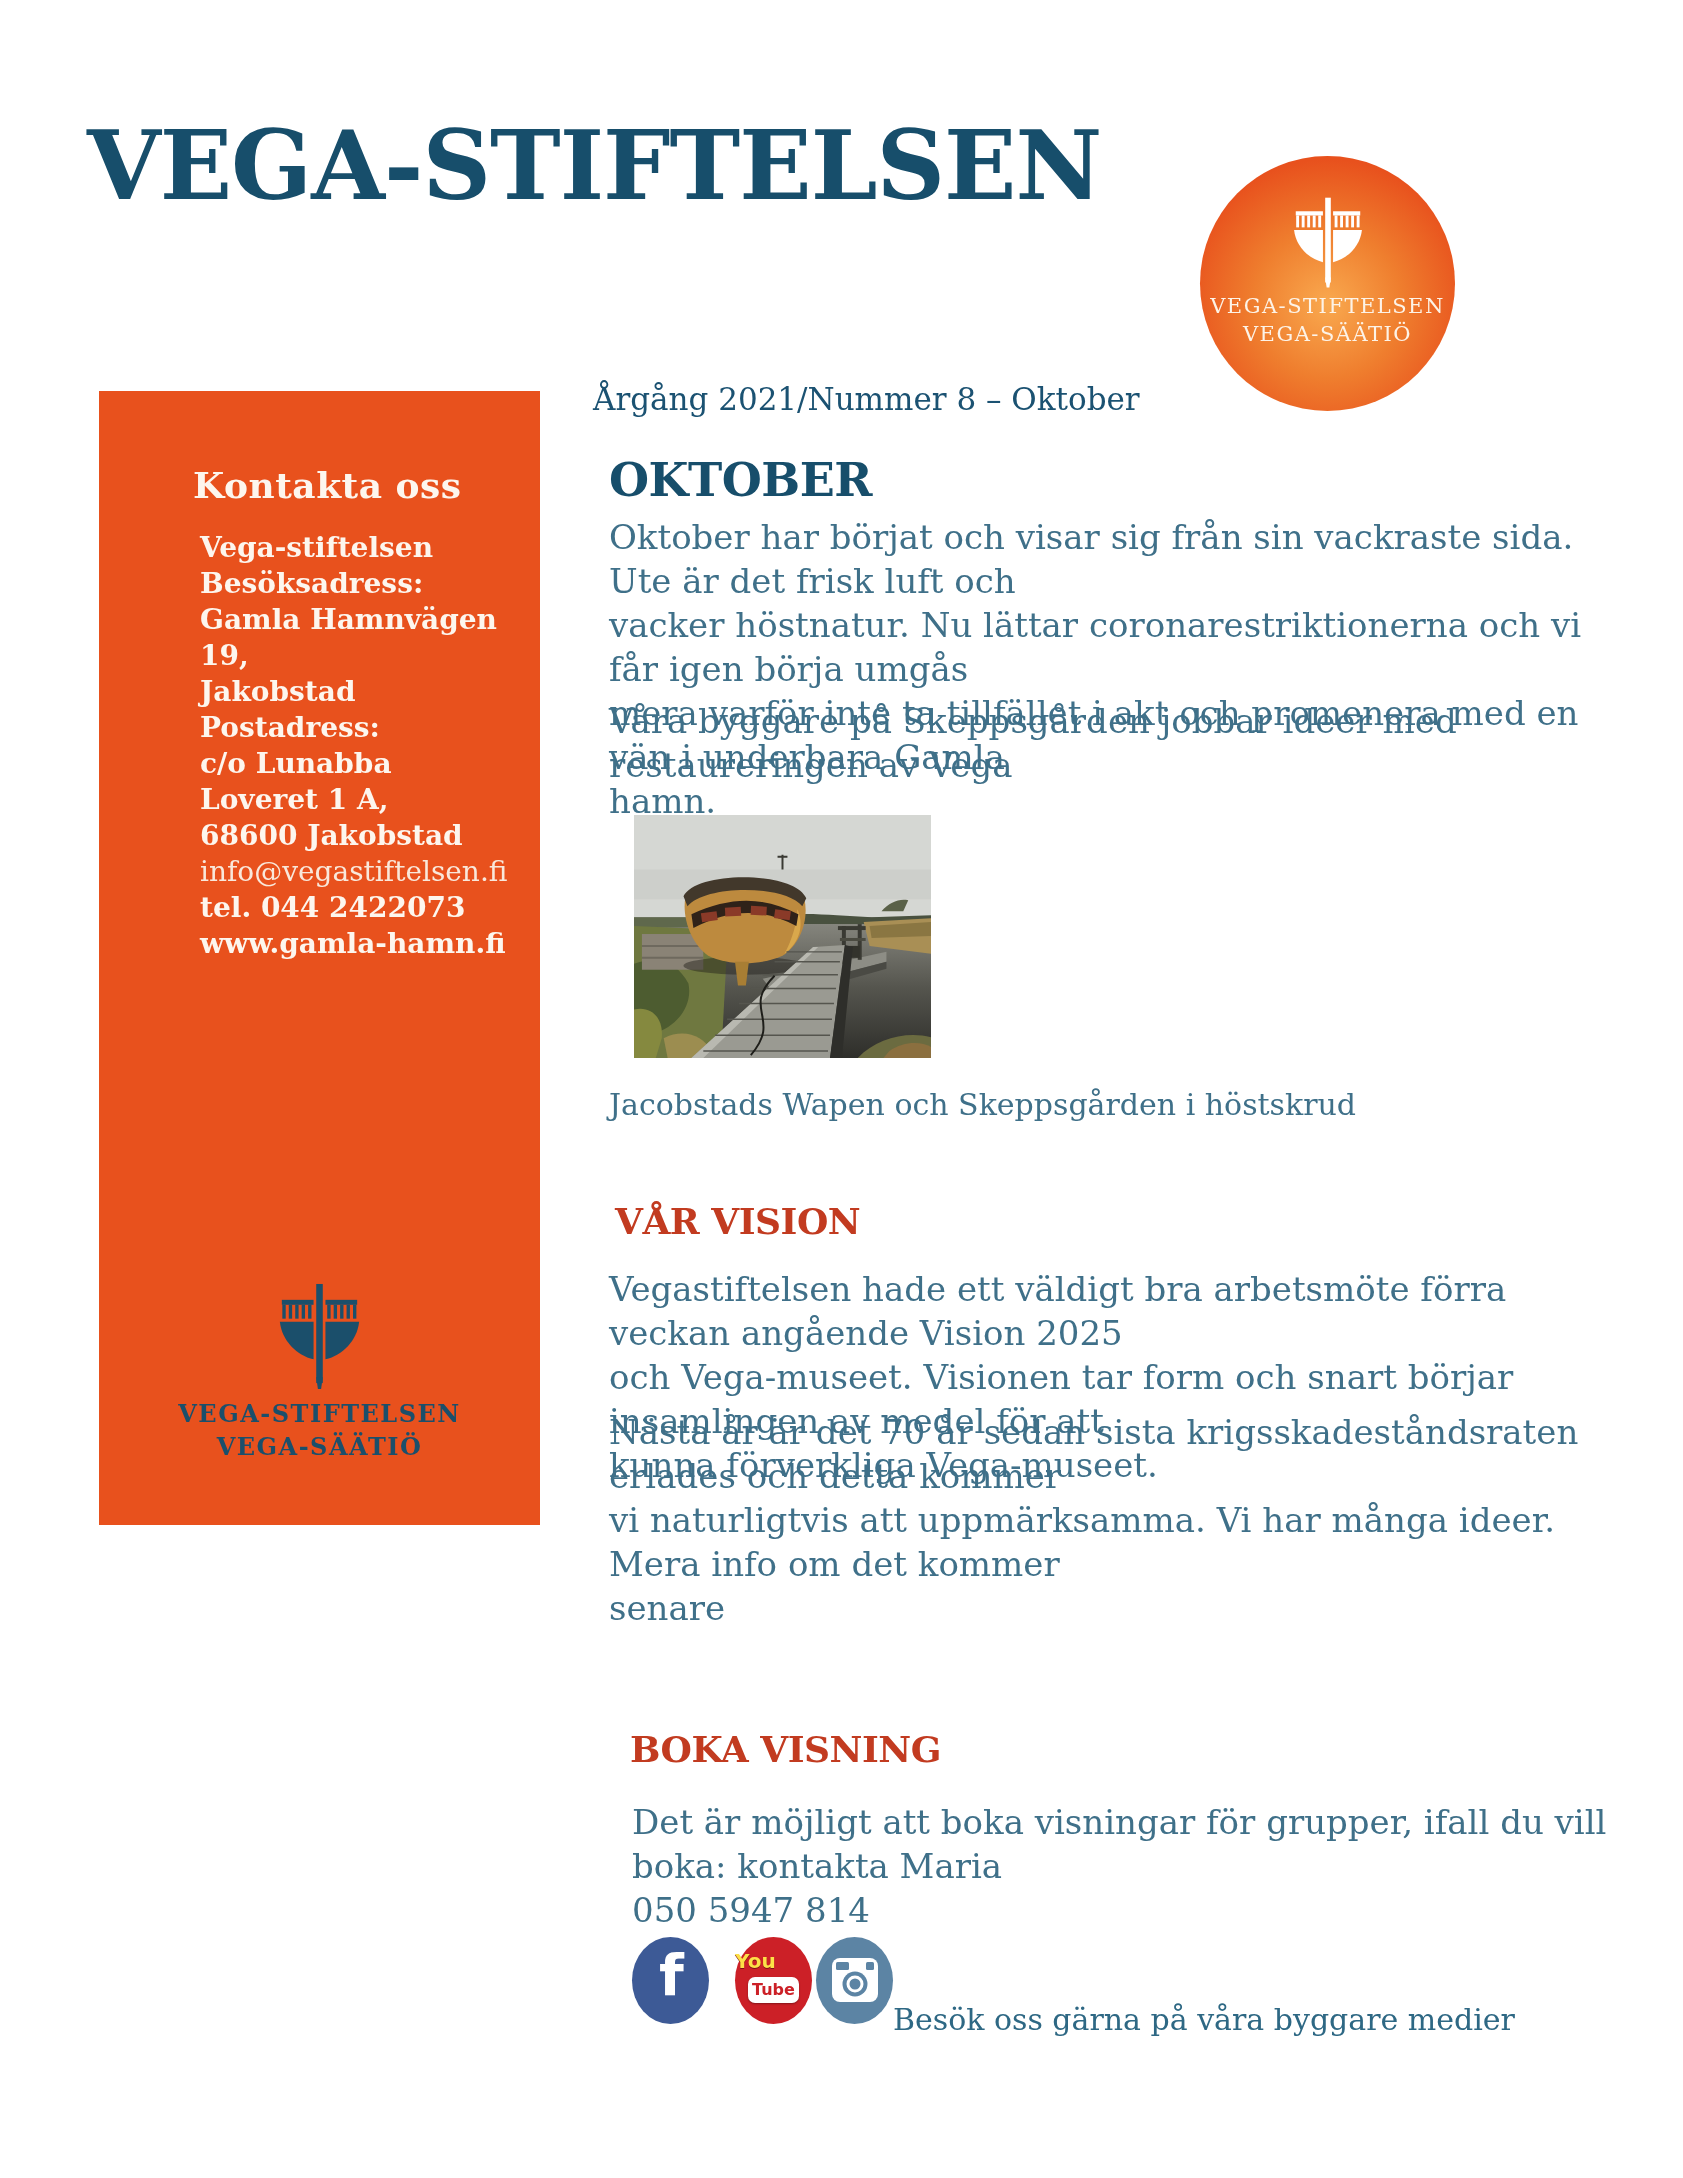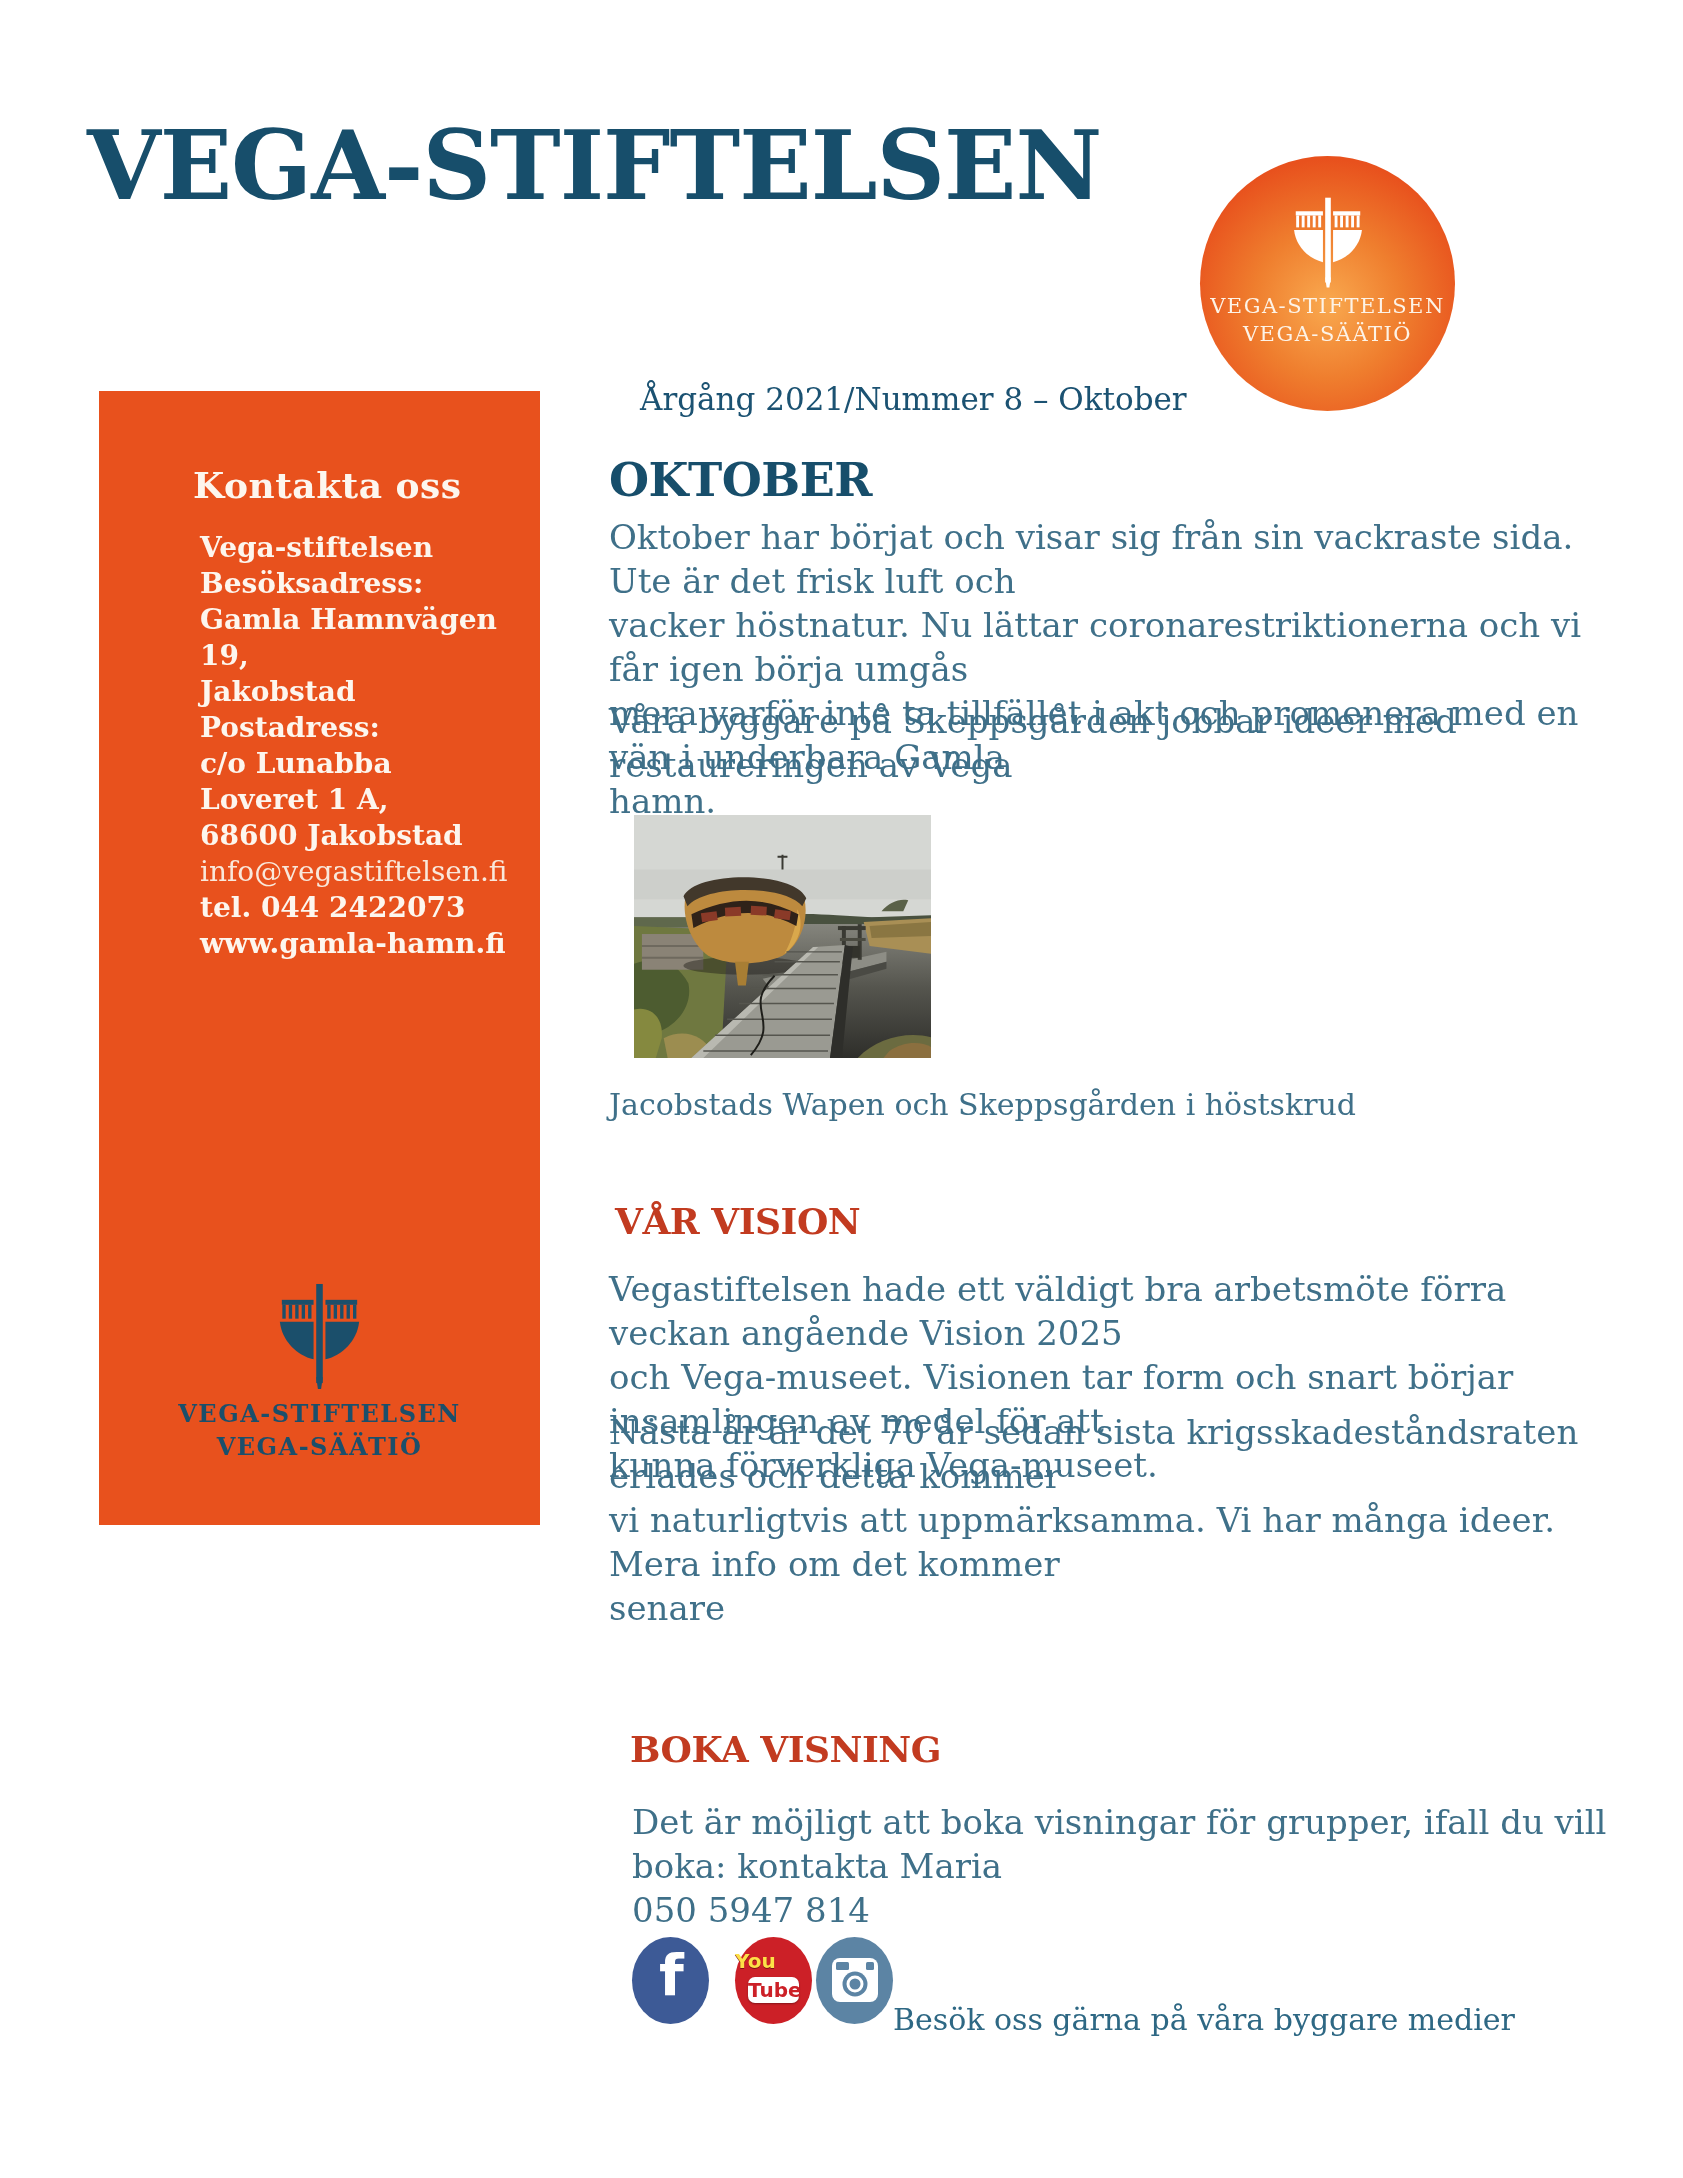--- a/index.html
+++ b/index.html
@@ -19,21 +19,21 @@
             font-size:21px;letter-spacing:1.5px;}
   
   .sidebar{position:absolute;left:99px;top:391px;width:441px;height:1134px;background:#E8511D;}
   .sb-heading{position:absolute;left:94px;top:73px;font-size:36px;font-weight:bold;color:#FDF6EE;letter-spacing:0.5px;}
   .sb-list{position:absolute;left:101px;top:139px;font-size:28px;font-weight:bold;color:#FDF6EE;line-height:36px;}
   .sb-list .plain{font-weight:400;color:#F9E8DB;}
   .sb-logo{position:absolute;left:0;top:891px;width:100%;text-align:center;}
   .sb-logo .ship{width:103px;height:111px;display:inline-block;}
   .sb-logo-t{color:#1B4F6B;font-size:24px;font-weight:bold;letter-spacing:1.5px;line-height:33px;}
   
-  .issue{position:absolute;left:640px;top:381px;font-size:31px;color:#1B5272;}
+  .issue{position:absolute;left:593px;top:381px;font-size:31px;color:#1B5272;}
   .h-oktober{position:absolute;left:609px;top:453px;font-size:46px;font-weight:bold;color:#174E6B;letter-spacing:-0.5px;}
   .body-text{position:absolute;left:609px;width:990px;font-size:34px;line-height:44px;
              color:#3F7089;white-space:pre-line;}
   .p1{top:515px;}
   .p2{top:699px;}
   .caption{top:1083px;font-size:30px;}
   .h-red{position:absolute;font-size:36px;font-weight:bold;color:#C23B20;letter-spacing:-0.5px;}
   .h-vision{left:615px;top:1200px;}
   .vp1{top:1267px;}
   .vp2{top:1410px;}
@@ -47,21 +47,21 @@
   .sicon{position:absolute;top:0;width:77px;height:87px;border-radius:50%;}
   .fb{left:0;background:#3D5A96;}
   .fb .f{position:absolute;left:27px;top:10px;color:#fff;font-family:"DejaVu Sans",sans-serif;
          font-weight:bold;font-size:57px;line-height:57px;}
   .yt{left:103px;background:#CC2027;}
   .yt .you{position:absolute;width:100%;top:12px;color:#fde047;
            font-family:"DejaVu Sans",sans-serif;font-weight:bold;font-size:20px;text-shadow:0 1px 0 #7e1115;}
   .yt .tubebox{position:absolute;left:13px;top:40px;width:51px;height:26px;background:#fff;border-radius:7px;
            box-shadow:0 1px 2px rgba(0,0,0,.35);}
   .yt .tube{display:block;text-align:center;color:#CC2027;font-family:"DejaVu Sans",sans-serif;
-           font-weight:bold;font-size:20px;line-height:26px;}
+           font-weight:bold;font-size:16px;line-height:26px;}
   .ig{left:184px;background:#5C84A4;}
   .ig svg{position:absolute;left:15px;top:19px;}
   .social-caption{position:absolute;left:893px;top:2002px;font-size:30px;color:#2E6884;white-space:nowrap;}
 </style>
 </head>
 <body>
 
 <div class="page">
 
   <div class="masthead">

